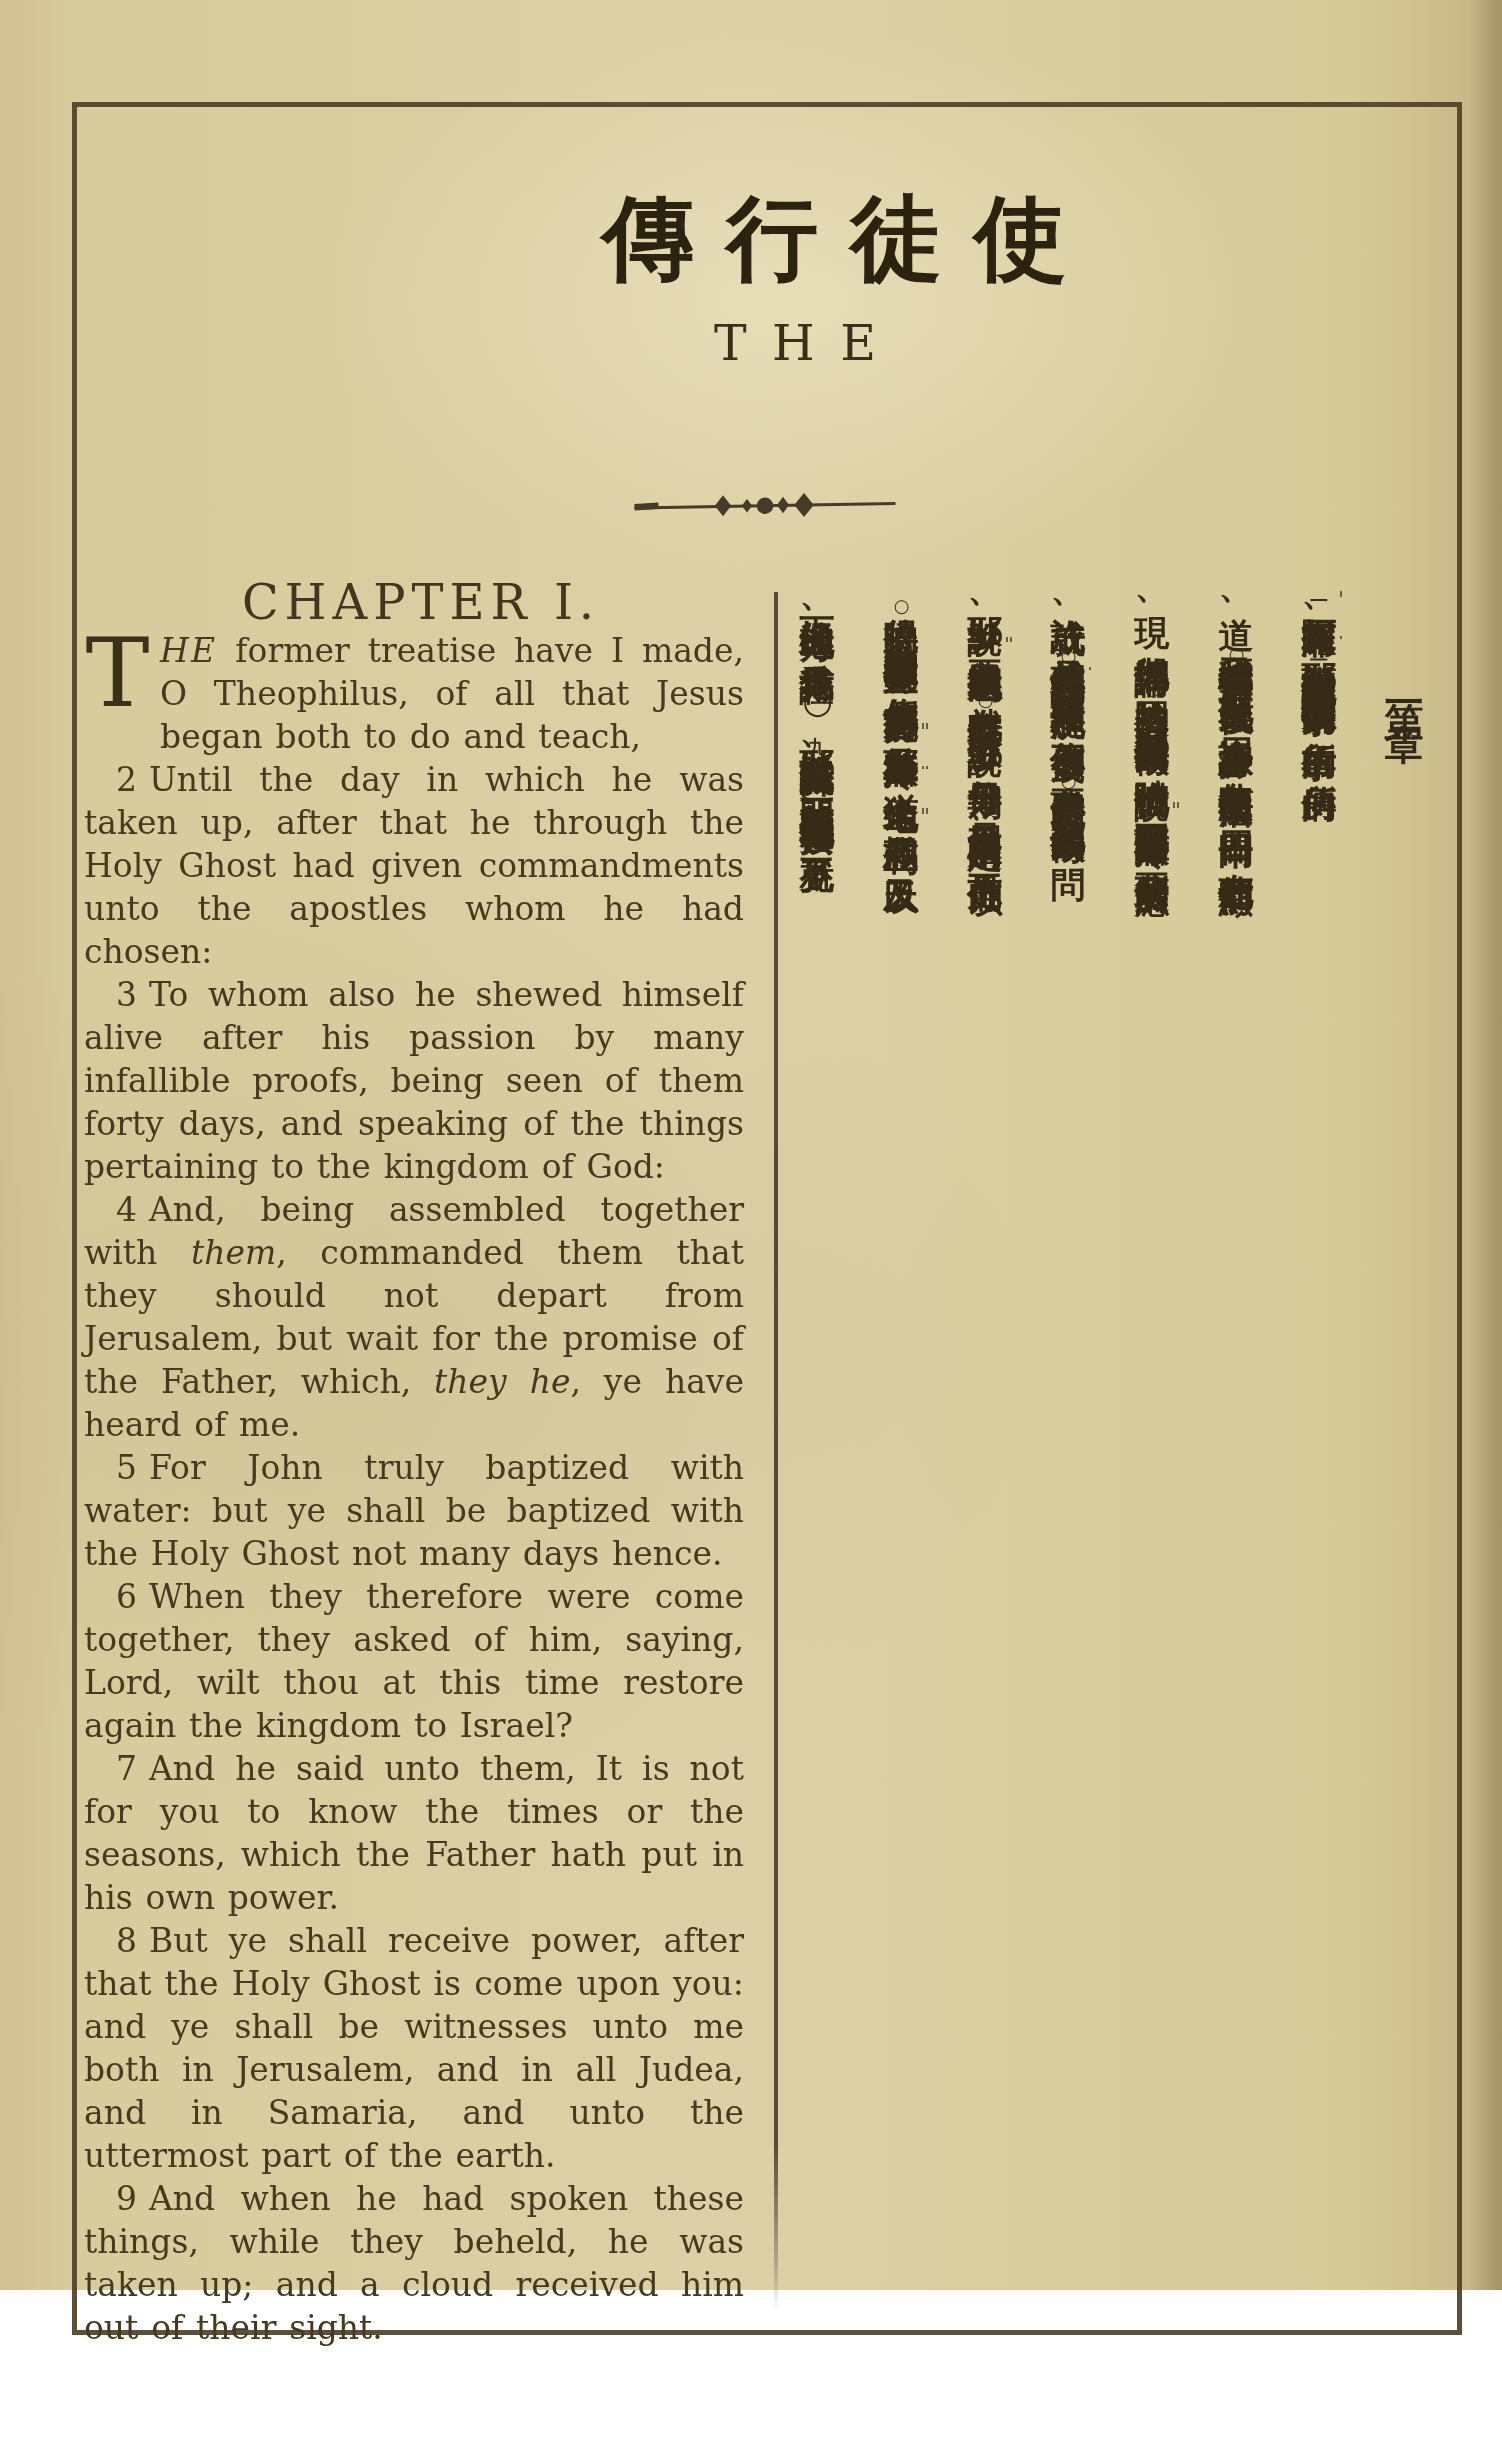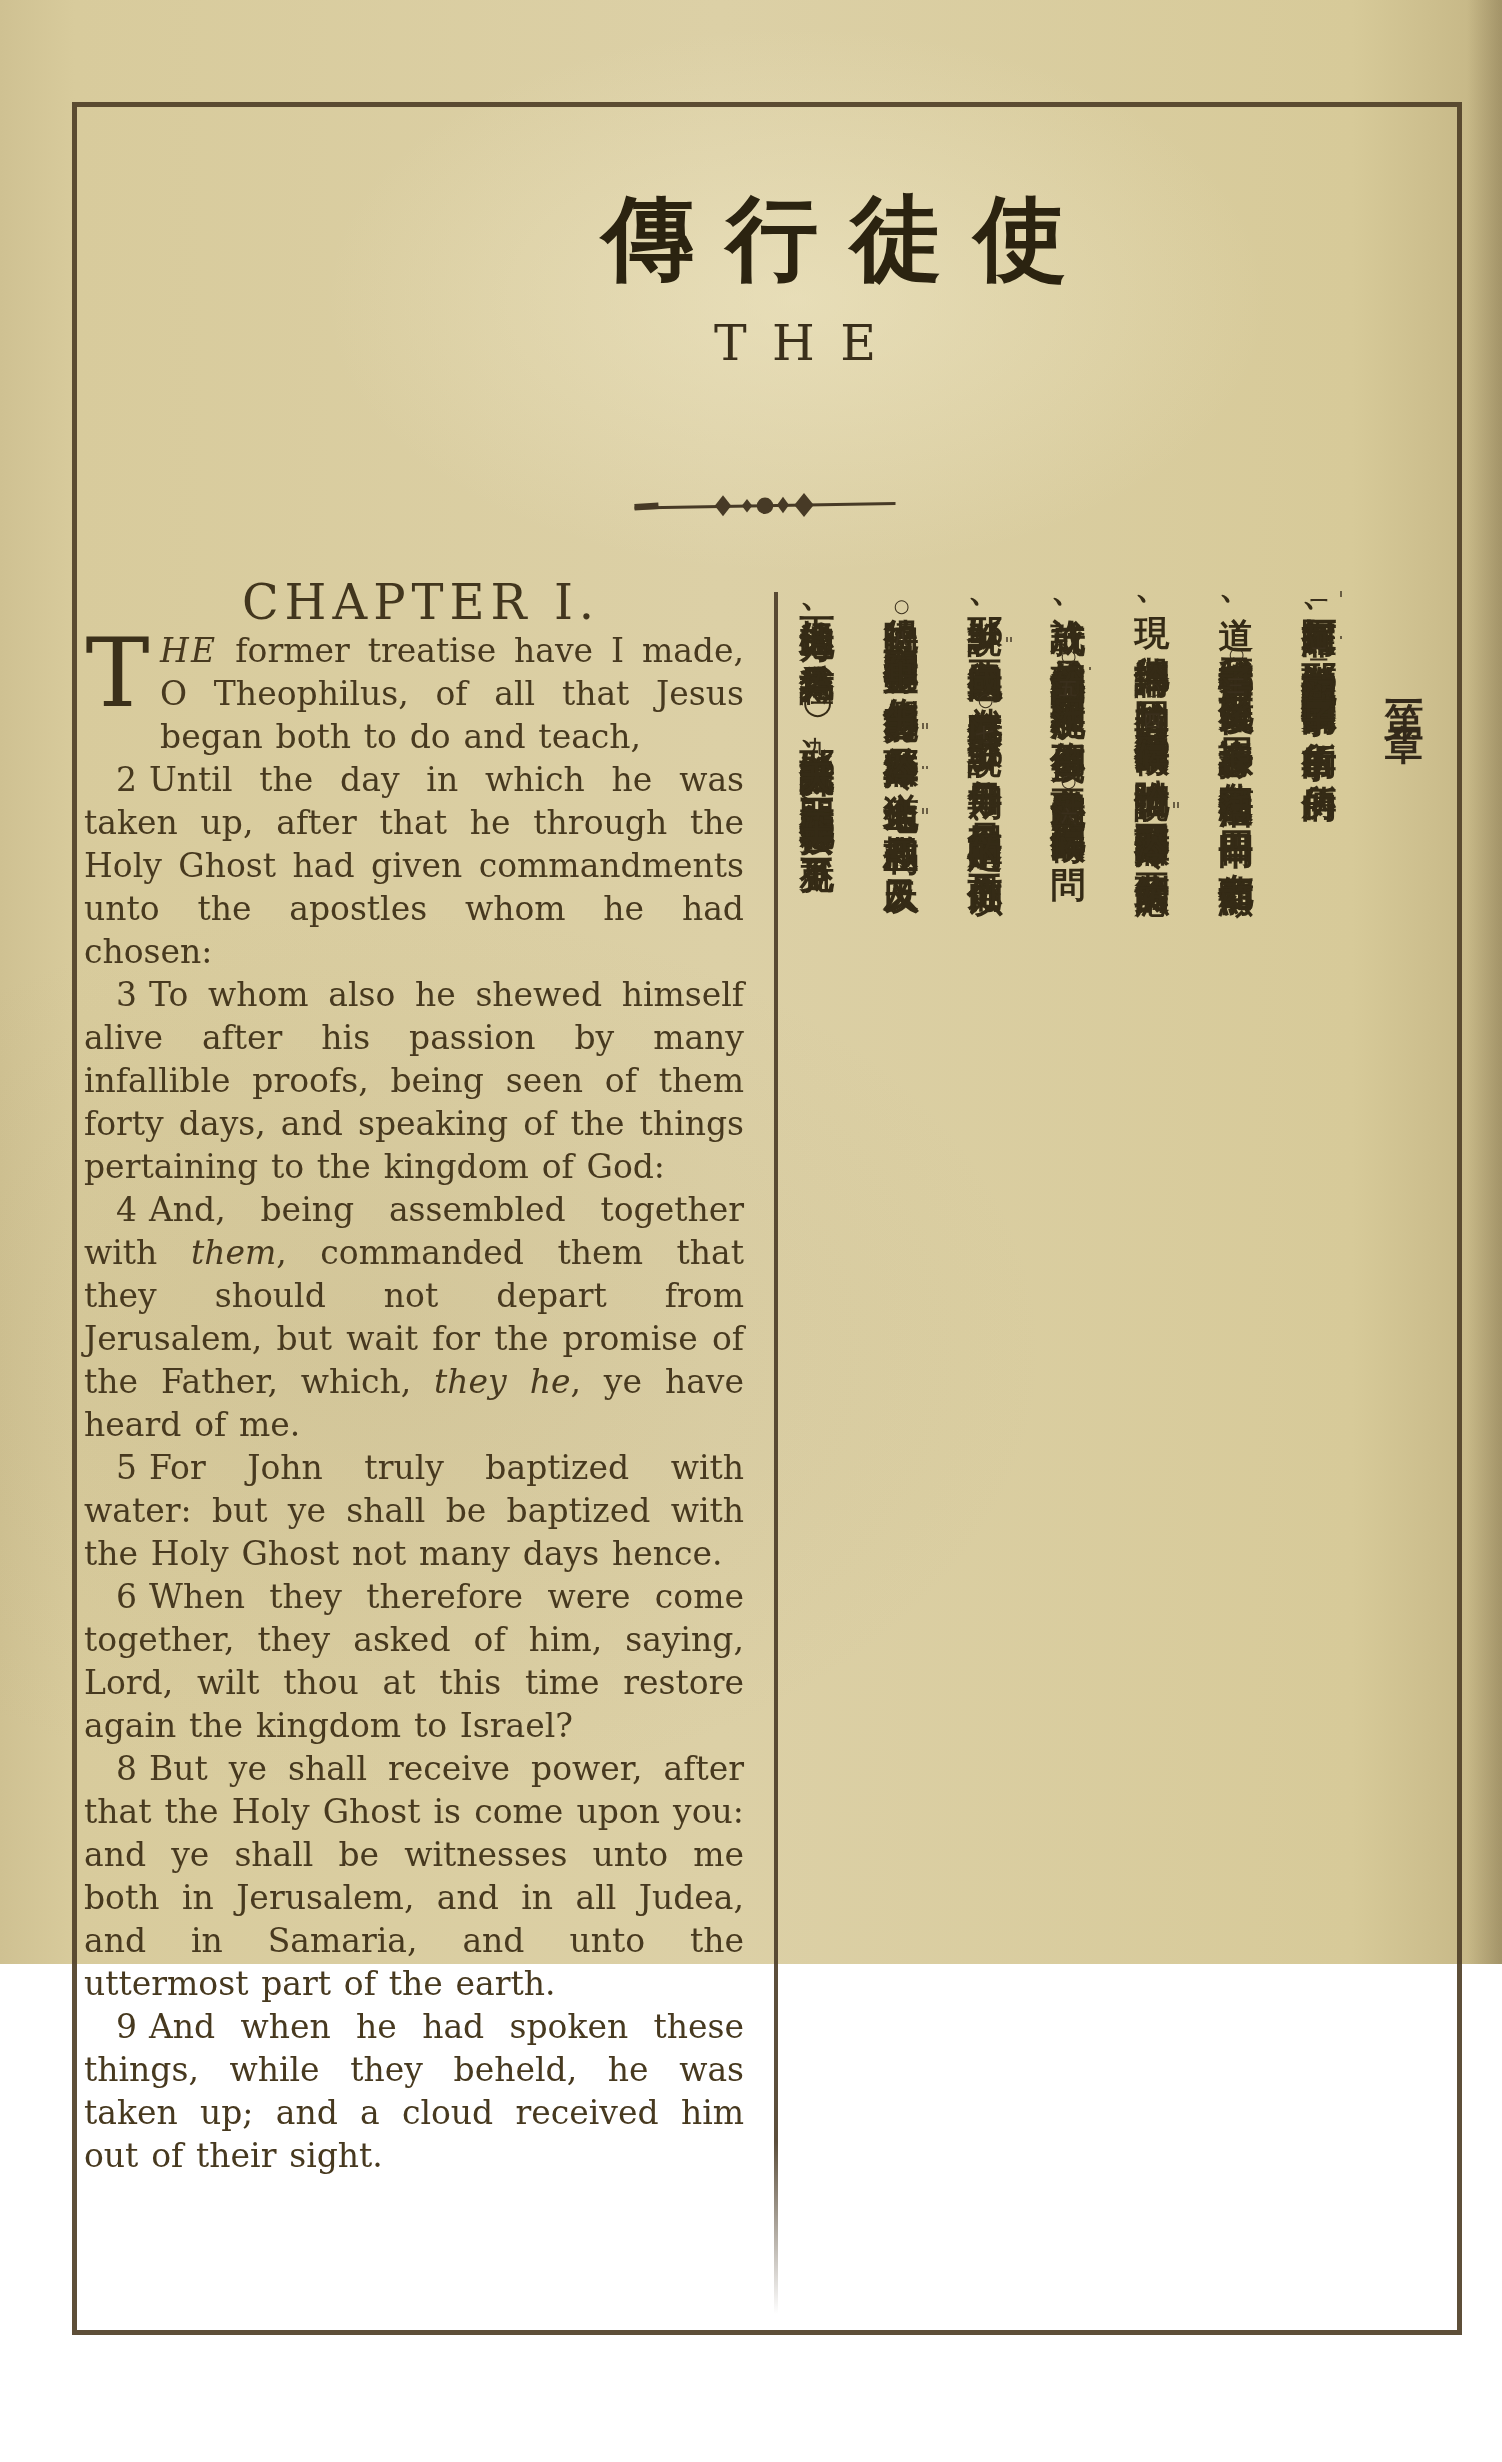--- a/index.html
+++ b/index.html
@@ -1,18 +1,18 @@
 <!DOCTYPE html>
 <html style="font-size:12px"><head>
 <meta charset="utf-8">
 <style>
   html,body{margin:0;padding:0;}
   body{width:1502px;height:2462px;overflow:hidden;
        font-family:"DejaVu Serif","Liberation Serif",serif;}
-  .page{position:relative;width:1502px;height:1964px;
+  .page{position:relative;width:1502px;height:2290px;
     background:
       radial-gradient(676px 391px at 796px 300px, rgba(241,233,199,.55), rgba(241,233,199,0) 70%),
       radial-gradient(1127px 751px at 376px 1352px, rgba(148,131,88,.10), rgba(0,0,0,0) 60%),
       linear-gradient(90deg,#cfc192 0,#d8cb9c 5%,#dcd0a6 48%,#d7ca99 90%,#c3b483 100%);
   }
   .page-edge{position:absolute;right:0;top:0;width:35px;height:100%;
     background:linear-gradient(90deg, rgba(0,0,0,0), rgba(88,72,42,.30));}
   .frame{position:absolute;left:72px;top:102px;width:1390px;height:2233px;
     box-sizing:border-box;border:5.3px solid rgba(80,64,40,.92);}
   .title-cn{position:absolute;top:177px;left:834px;transform:translateX(-50%);
@@ -66,20 +66,21 @@
 
   <div class="chapter-en">CHAPTER I.</div>
 
   <div class="english-col" id="english-col">
       <p class="v first"><span class="drop">T</span><span class="lead">HE</span> former treatise have I made, O Theophilus, of all that Jesus began both to do and teach,</p>
       <p class="v"><span class="vnum">2</span>Until the day in which he was taken up, after that he through the Holy Ghost had given commandments unto the apostles whom he had chosen:</p>
       <p class="v"><span class="vnum">3</span>To whom also he shewed himself alive after his passion by many infallible proofs, being seen of them forty days, and speaking of the things pertaining to the kingdom of God:</p>
       <p class="v"><span class="vnum">4</span>And, being assembled together with <i>them</i>, commanded them that they should not depart from Jerusalem, but wait for the promise of the Father, which, <i>they he</i>, ye have heard of me.</p>
       <p class="v"><span class="vnum">5</span>For John truly baptized with water: but ye shall be baptized with the Holy Ghost not many days hence.</p>
       <p class="v"><span class="vnum">6</span>When they therefore were come together, they asked of him, saying, Lord, wilt thou at this time restore again the kingdom to Israel?</p>
+      <p class="v"><span class="vnum">7</span>And he said unto them, It is not for you to know the times or the seasons, which the Father hath put in his own power.</p>
       <p class="v"><span class="vnum">8</span>But ye shall receive power, after that the Holy Ghost is come upon you: and ye shall be witnesses unto me both in Jerusalem, and in all Judea, and in Samaria, and unto the uttermost part of the earth.</p>
       <p class="v"><span class="vnum">9</span>And when he had spoken these things, while they beheld, he was taken up; and a cloud received him out of their sight.</p>
     </div>
 
   <div class="divider-v"></div>
 
   <div id="cn-cols">
       <div class="cncol" style="left: 1297px;"><span class="vm">一</span><span class="pn">提阿非羅</span>阿、<span class="vm">二</span><span class="pn">耶穌</span>從起頭直到他託聖靈賜命令給所揀選的使徒以後升天的日子、所行的事、所傳的</div>
       <div class="cncol" style="left: 1214px;">道、我已經都寫在前書上了<span class="vm">○三</span>他受難以後、用許多憑據、向使徒顯明自己復活、四十日間、在他們面前顯</div>
       <div class="cncol" style="left: 1130px;">現、與他們講論　神國的道<span class="vm">○四</span>耶穌與使徒聚集的時候、吩咐他們說、不要離開<span class="gn">耶路撒冷</span>、要等到父的應</div>

